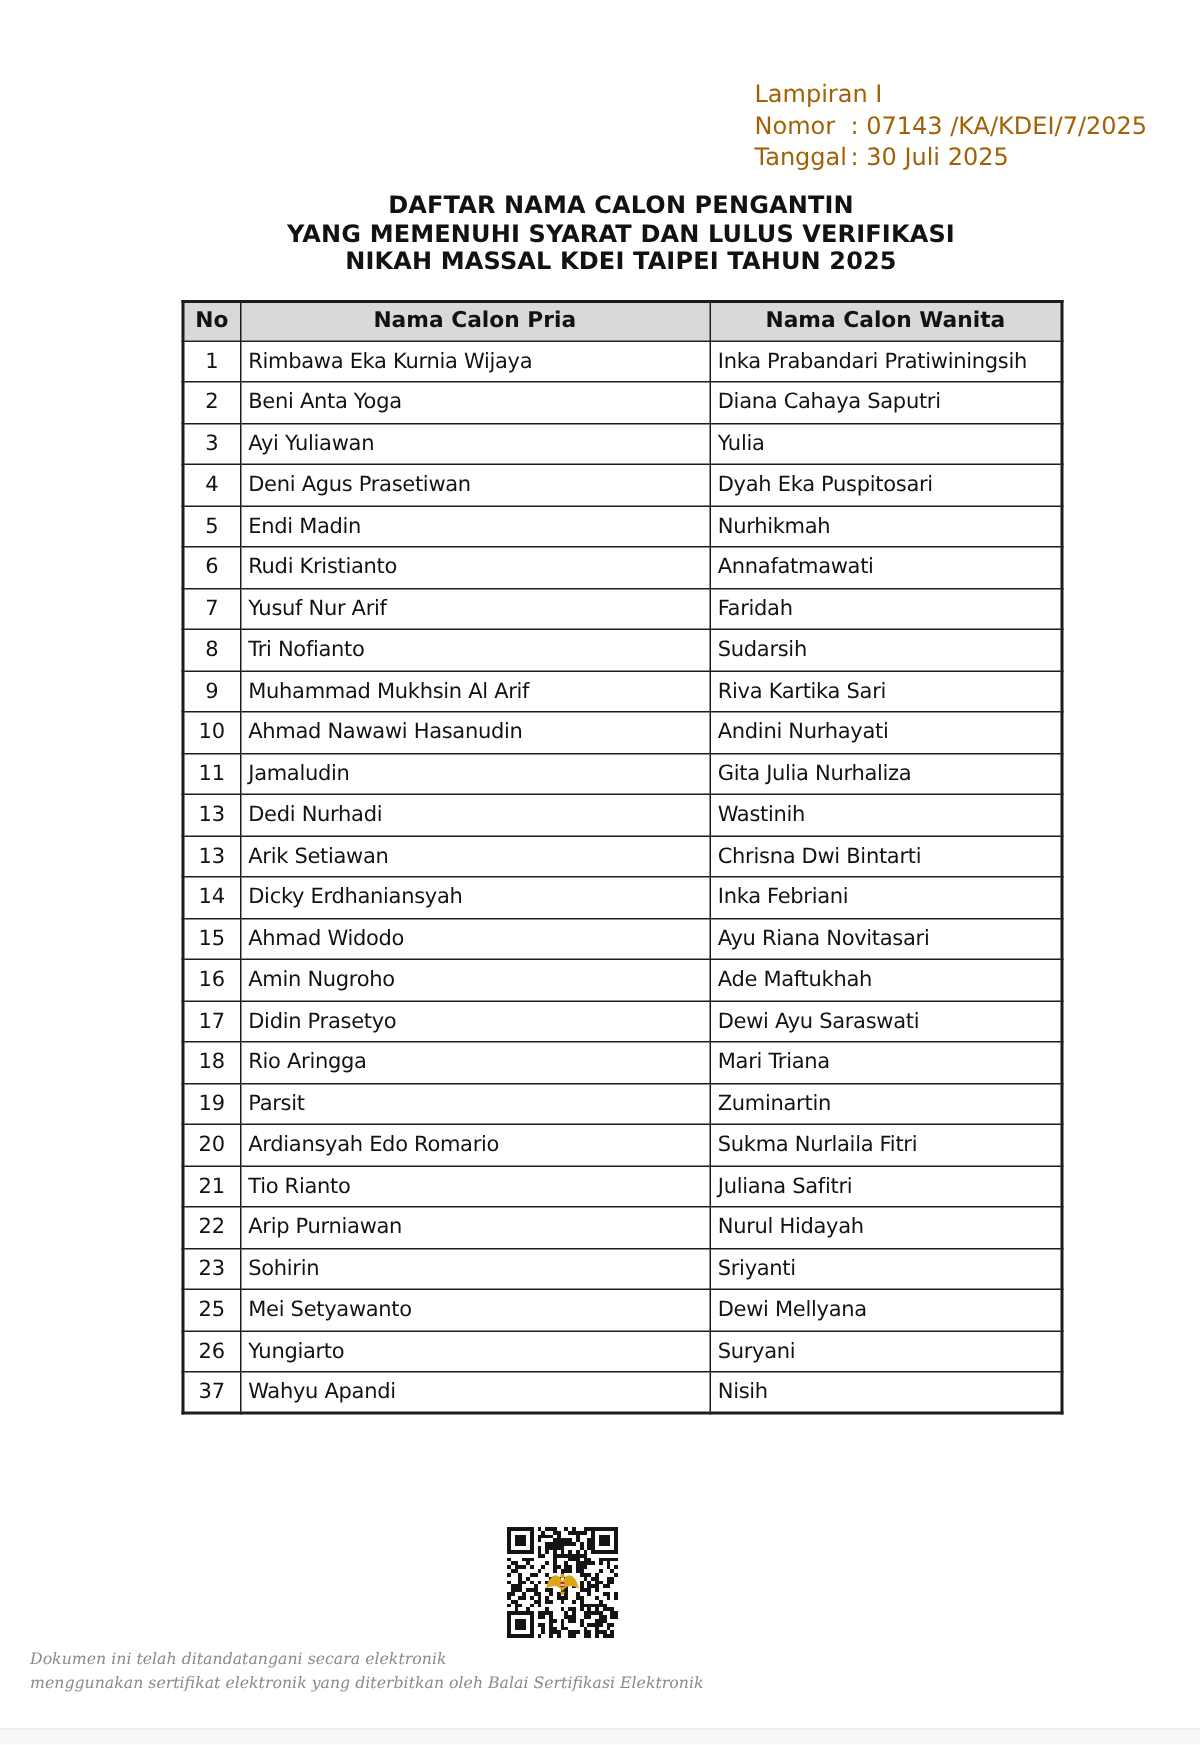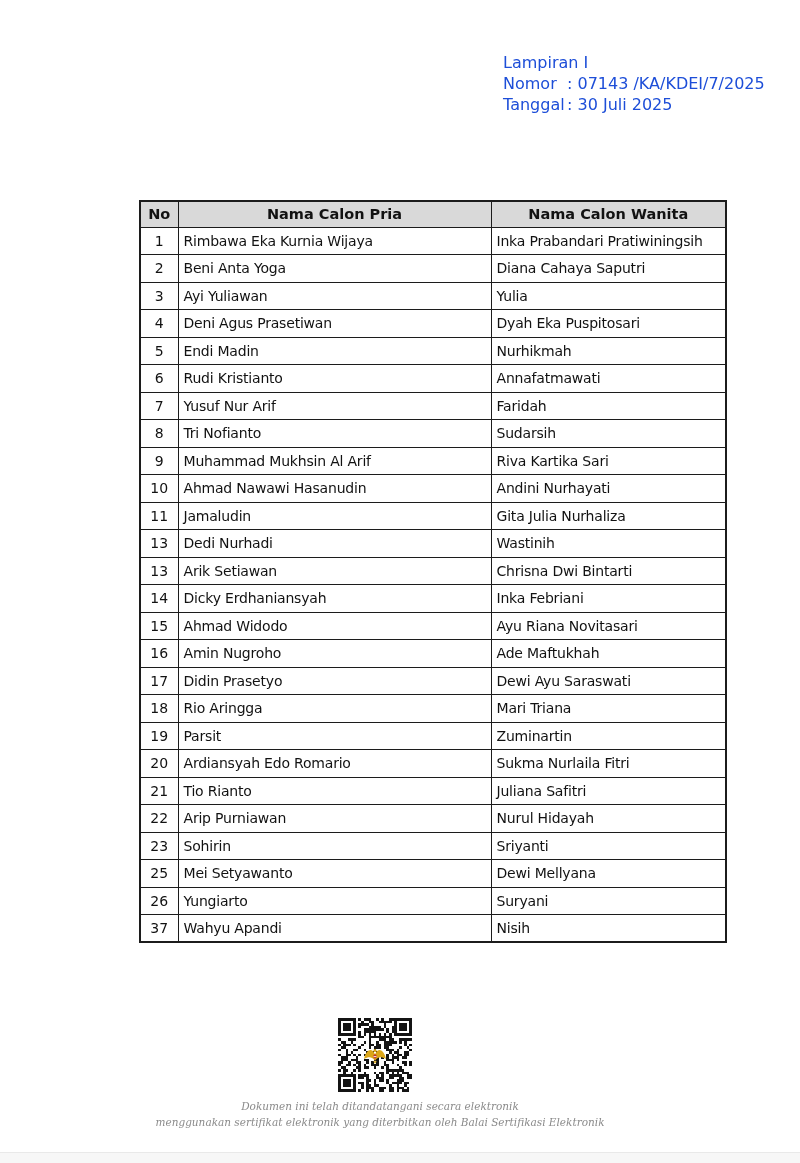--- a/index.html
+++ b/index.html
@@ -5,35 +5,35 @@
   * { margin:0; padding:0; box-sizing:border-box; }
   html,body { background:#ffffff; }
   body { font-family:"DejaVu Sans","Liberation Sans",sans-serif; color:#121212; }
   .page {
     position:relative; width:800px; height:1163px; margin:0 auto;
     background:#ffffff; overflow:hidden;
   }
   
   .doc-ref {
     position:absolute; left:503px; top:52px;
-    font-size:16px; line-height:21px; color:#1d4ed8;
+    font-size:16px; line-height:21px; color:#a16207;
   }
   .doc-ref .row { white-space:nowrap; }
   .doc-ref .lbl { display:inline-block; width:64px; }
   
   .doc-title {
     position:absolute; left:121px; top:128px; width:586px;
     text-align:center; font-weight:bold; font-size:16px; line-height:18.5px;
     letter-spacing:0.1px;
   }
   
   table.roster {
     position:absolute; left:121px; top:200px; width:586px;
     border-collapse:collapse; table-layout:fixed;
-    font-size:14px; color:#121212;margin-left:18px;
+    font-size:14px; color:#121212;
   }
   table.roster th, table.roster td {
     border:1.5px solid #1c1c1c;
   }
   table.roster { border:2px solid #1c1c1c; }
   table.roster th {
     background:#d9d9d9; font-weight:bold; font-size:14.5px;
     height:26px; text-align:center;
   }
   table.roster td {
@@ -49,40 +49,45 @@
     position:absolute; left:338px; top:1018px; width:74px; height:74px;
   }
   .qr-wrap svg.qr { width:74px; height:74px; display:block; shape-rendering:crispEdges; }
   .qr-emblem {
     position:absolute; left:50%; top:50%; width:24px; height:18px;
     transform:translate(-50%,-50%);
   }
   
   .sig-note {
     position:absolute; left:20px; top:1099px; width:720px;
-    text-align:center; font-family:"DejaVu Serif","Liberation Serif",serif;
+    text-align:left; font-family:"DejaVu Serif","Liberation Serif",serif;
     font-style:italic; font-size:10.5px; line-height:15.5px; color:#8a8a8a;
   }
   
   .edge-strip {
     position:absolute; left:0; top:1152px; width:800px; height:11px;
     background:#f7f7f7; border-top:1px solid #e9e9e9;
   }
 </style>
 </head>
 <body>
 
 <div class="page">
 
   <div class="doc-ref">
     <div class="row">Lampiran I</div>
     <div class="row"><span class="lbl">Nomor</span><span>: 07143 /KA/KDEI/7/2025</span></div>
     <div class="row"><span class="lbl">Tanggal</span><span>: 30 Juli 2025</span></div>
   </div>
 
+  <div class="doc-title">
+    <div>DAFTAR NAMA CALON PENGANTIN</div>
+    <div>YANG MEMENUHI SYARAT DAN LULUS VERIFIKASI</div>
+    <div>NIKAH MASSAL KDEI TAIPEI TAHUN 2025</div>
+  </div>
 
   <table class="roster">
     <colgroup>
       <col class="c-no">
         <col class="c-pria">
         <col class="c-wanita">
     </colgroup>
     <thead>
       <tr>
         <th>No</th>

